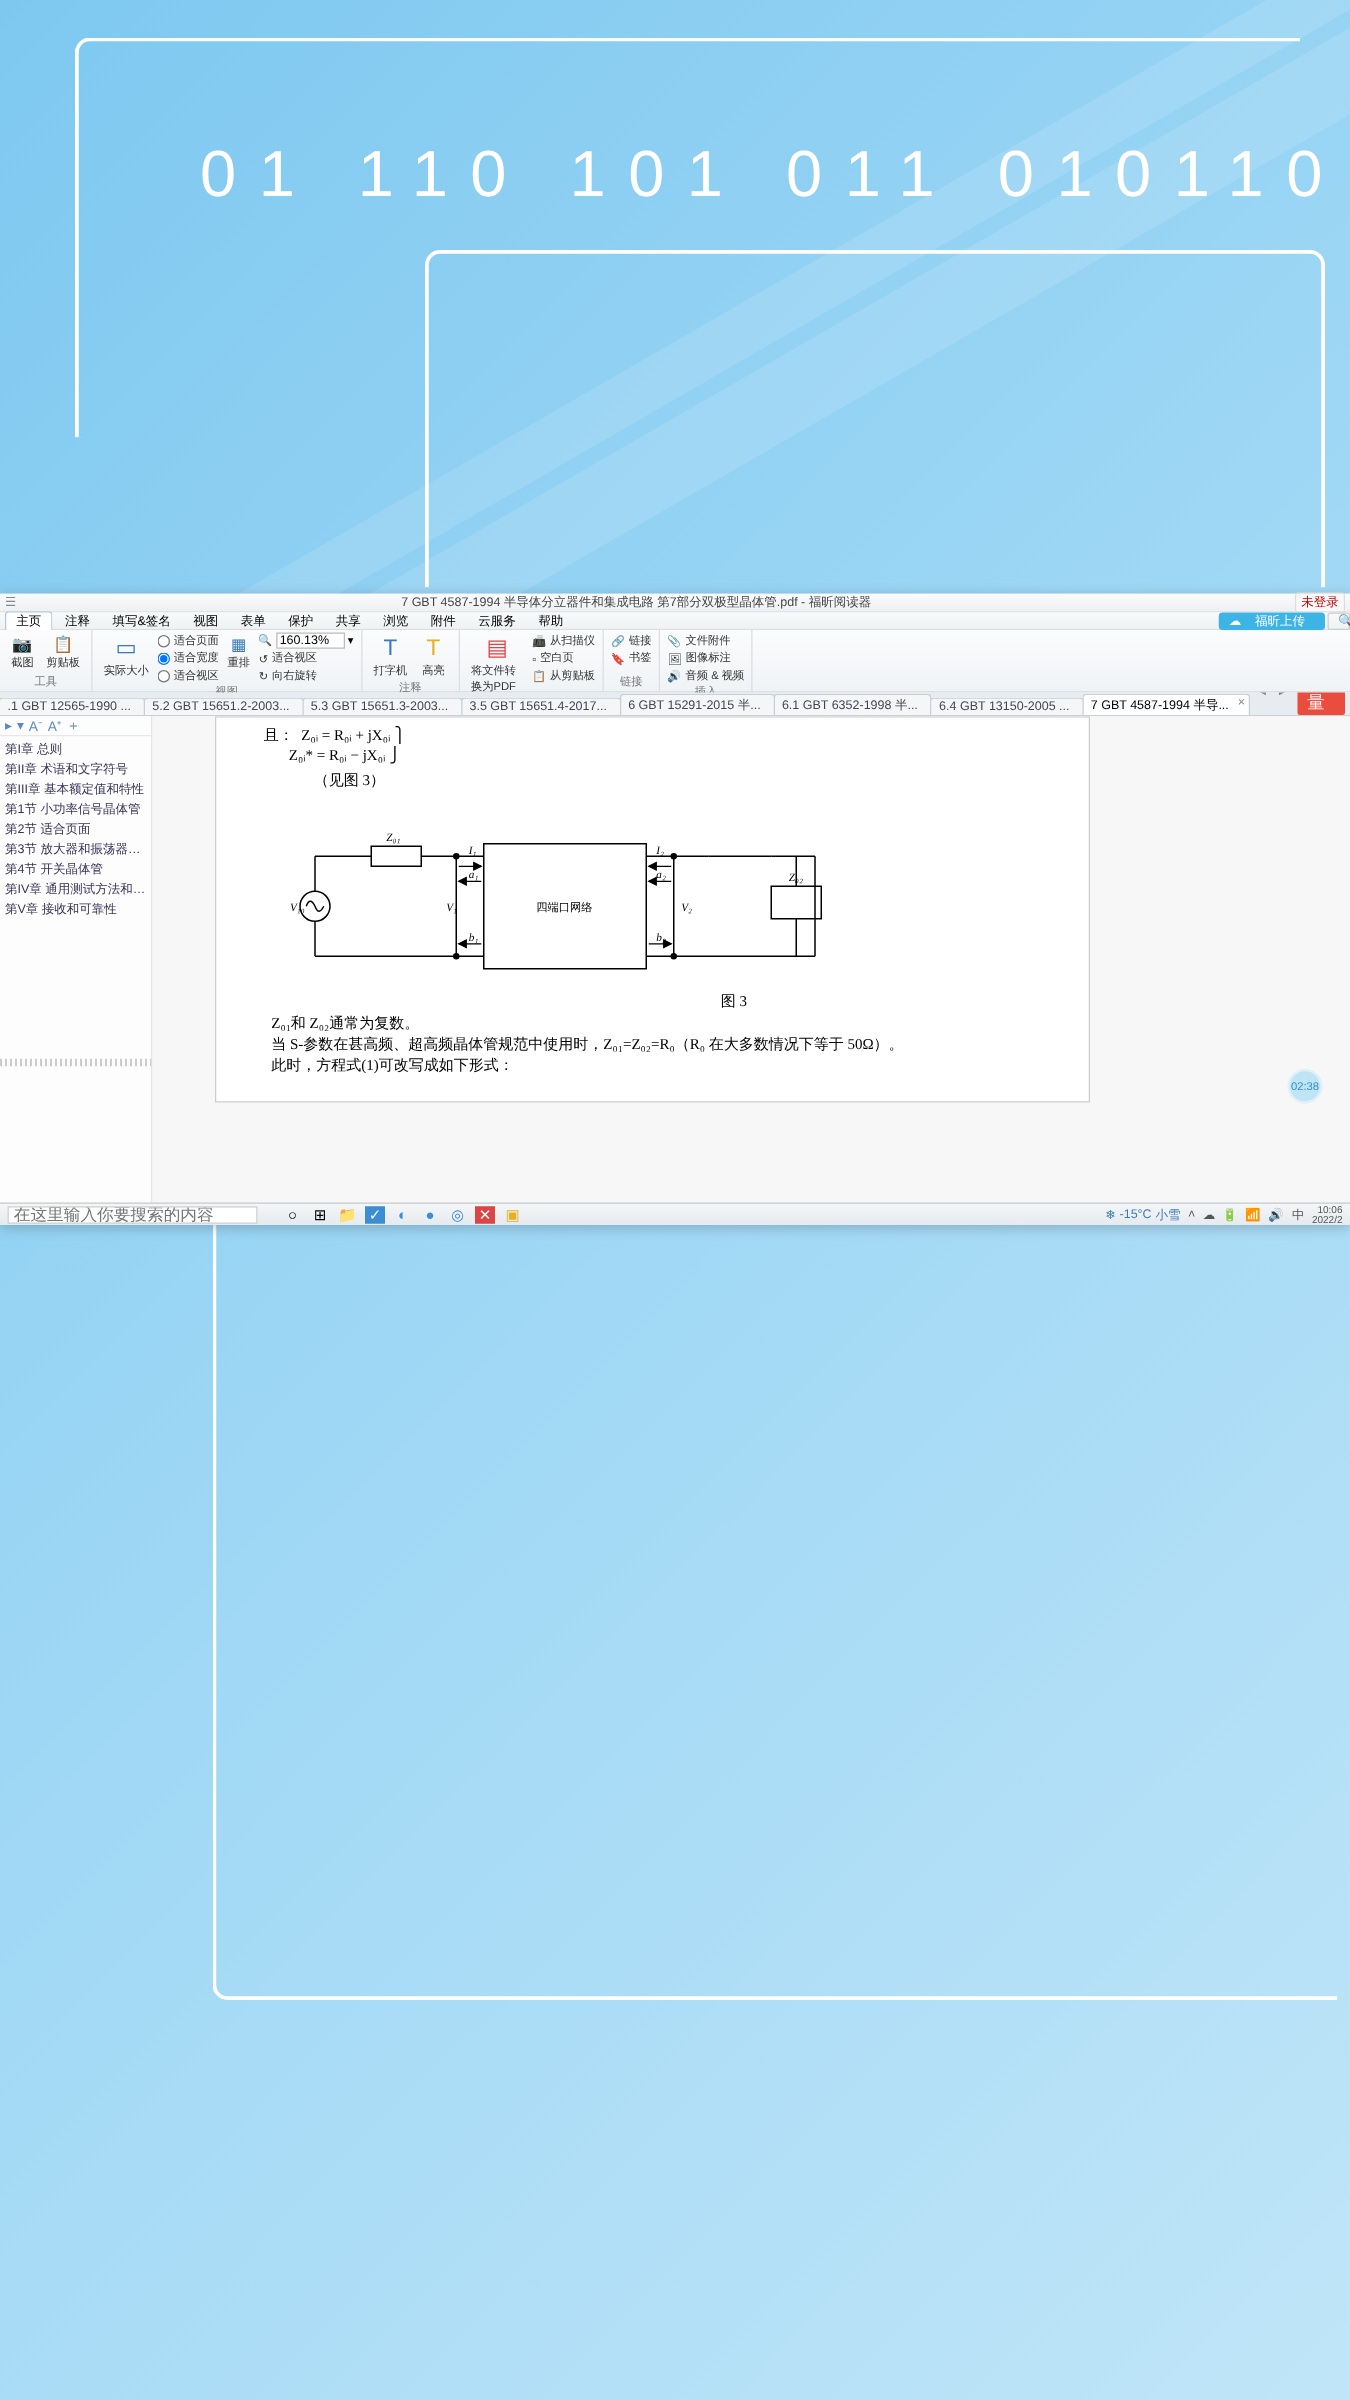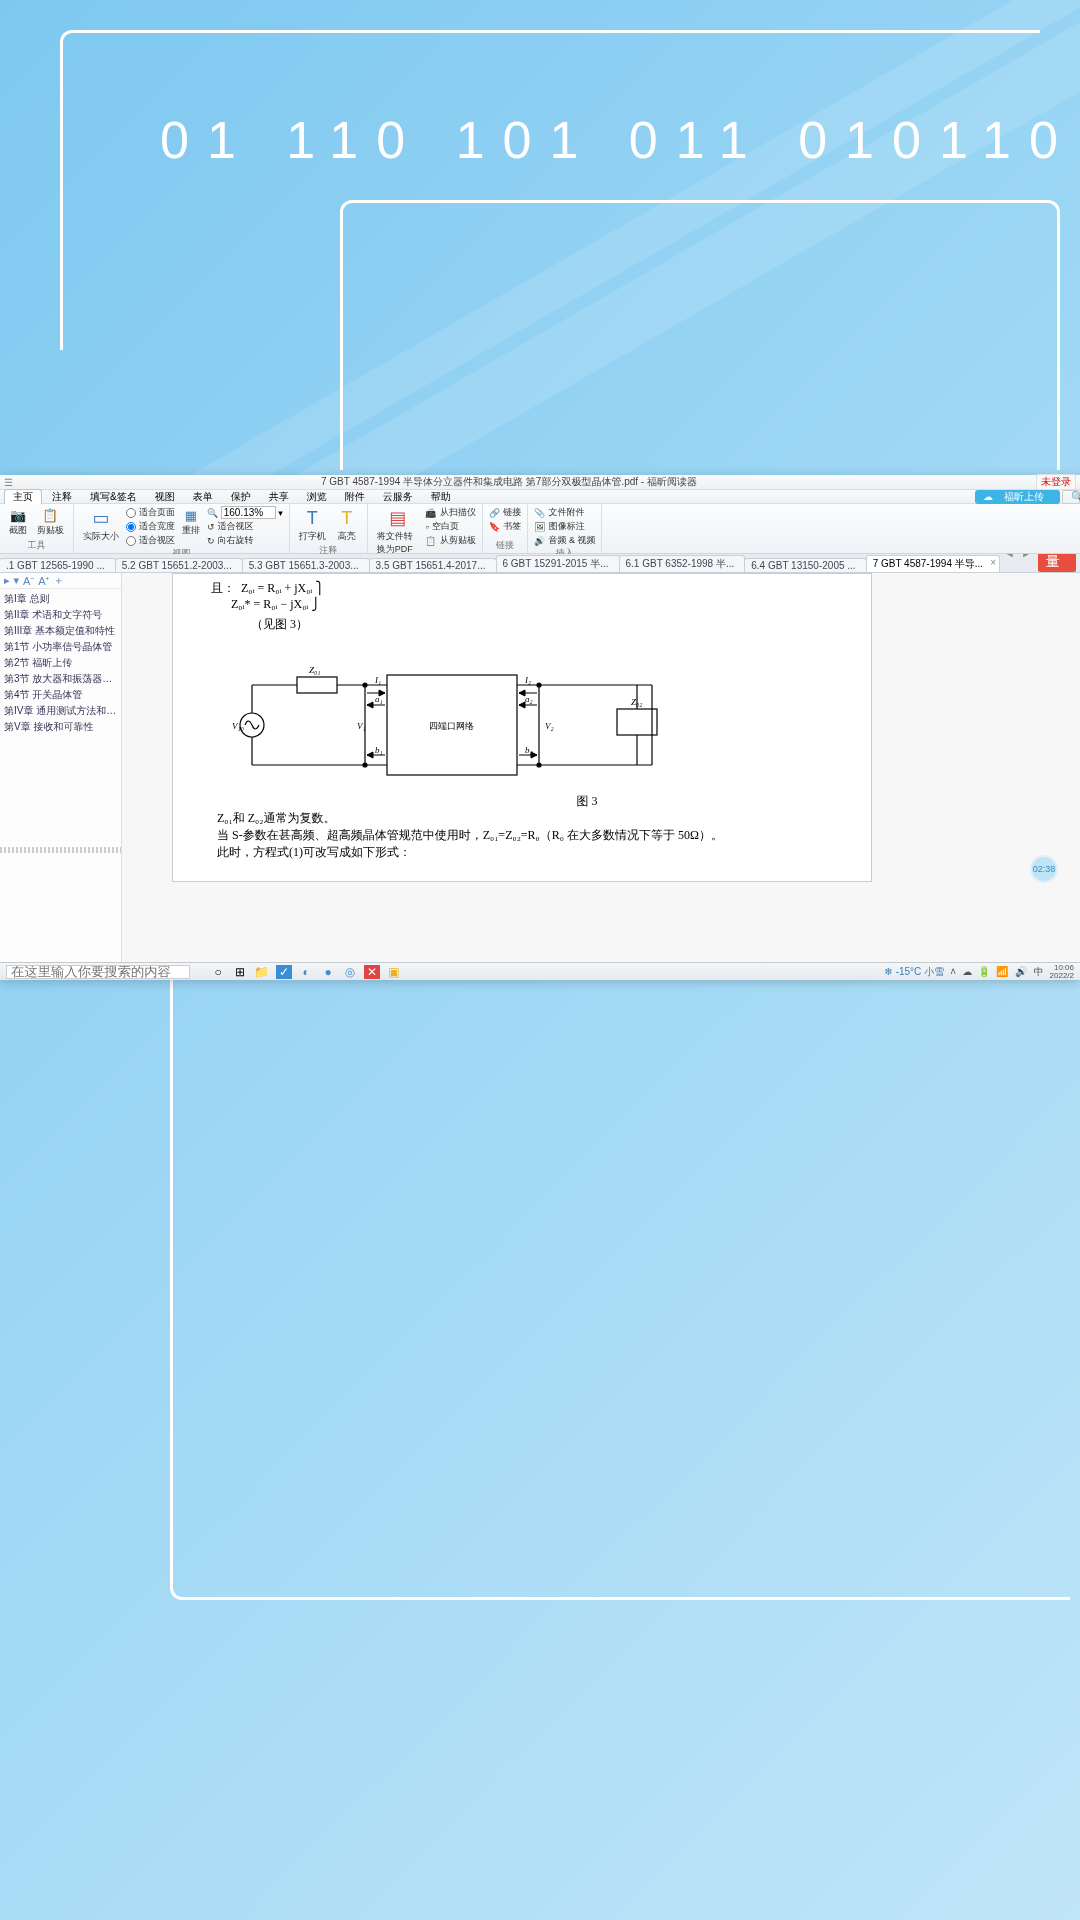--- a/index.html
+++ b/index.html
@@ -78,21 +78,21 @@
 
 .statusbar { height:17px; background:linear-gradient(#f6f8fa,#e9edf1); border-top:1px solid #ccd3da; display:flex; align-items:center; font-size:10px; color:#555; padding:0 4px; gap:6px; }
 .statusbar .pager { display:flex; align-items:center; gap:3px; }
 .statusbar .pager input { width:28px; font-size:10px; text-align:center; border:1px solid #bbb; }
 .statusbar .spacer { flex:1; }
 .statusbar .zoom-slider { width:60px; height:3px; background:#ccc; position:relative; }
 .statusbar .zoom-slider::after { content:""; position:absolute; left:40%; top:-3px; width:7px; height:9px; background:#888; border-radius:2px; }
 
 
 .taskbar { position:absolute; top:962px; left:0; right:0; height:18px; background:linear-gradient(#f4f6f8,#e6eaee); border-top:1px solid #c4cad0; display:flex; align-items:center; font-size:10px; }
-.taskbar .search { margin-left:6px; width:184px; height:14px; border:1px solid #ccc; background:#fff; padding:0 4px; color:#999; }
+.taskbar .search { margin-left:6px; width:200px; height:14px; border:1px solid #ccc; background:#fff; padding:0 4px; color:#999; }
 .taskbar .tray { margin-left:auto; display:flex; align-items:center; gap:6px; padding:0 6px; color:#555; }
 .taskbar .apps { display:flex; gap:6px; margin-left:20px; }
 .taskbar .apps span { width:16px; height:14px; display:flex; align-items:center; justify-content:center; font-size:12px; }
 .weather { color:#3a7ab8; display:flex; align-items:center; gap:3px; }
 .clock { text-align:right; line-height:8px; font-size:8px; }
 </style>
 </head>
 <body>
 
 <div class="stripes"></div>
@@ -248,21 +248,21 @@
         <span>▾</span>
         <span>A⁻</span>
         <span>A⁺</span>
         <span>＋</span>
       </div>
       <div class="bm-list">
         <div class="bm-item">第I章 总则</div>
         <div class="bm-item">第II章 术语和文字符号</div>
         <div class="bm-item">第III章 基本额定值和特性</div>
         <div class="bm-item">第1节 小功率信号晶体管</div>
-        <div class="bm-item">第2节 福昕上传</div>
+        <div class="bm-item">第2节 适合页面</div>
         <div class="bm-item">第3节 放大器和振荡器用高频功率晶体管</div>
         <div class="bm-item">第4节 开关晶体管</div>
         <div class="bm-item">第IV章 通用测试方法和基准测试方法</div>
         <div class="bm-item">第V章 接收和可靠性</div>
       </div>
       <div class="bm-splitter"></div>
       <div class="bm-blank"></div>
     </div>
 
     <div class="page-area">

